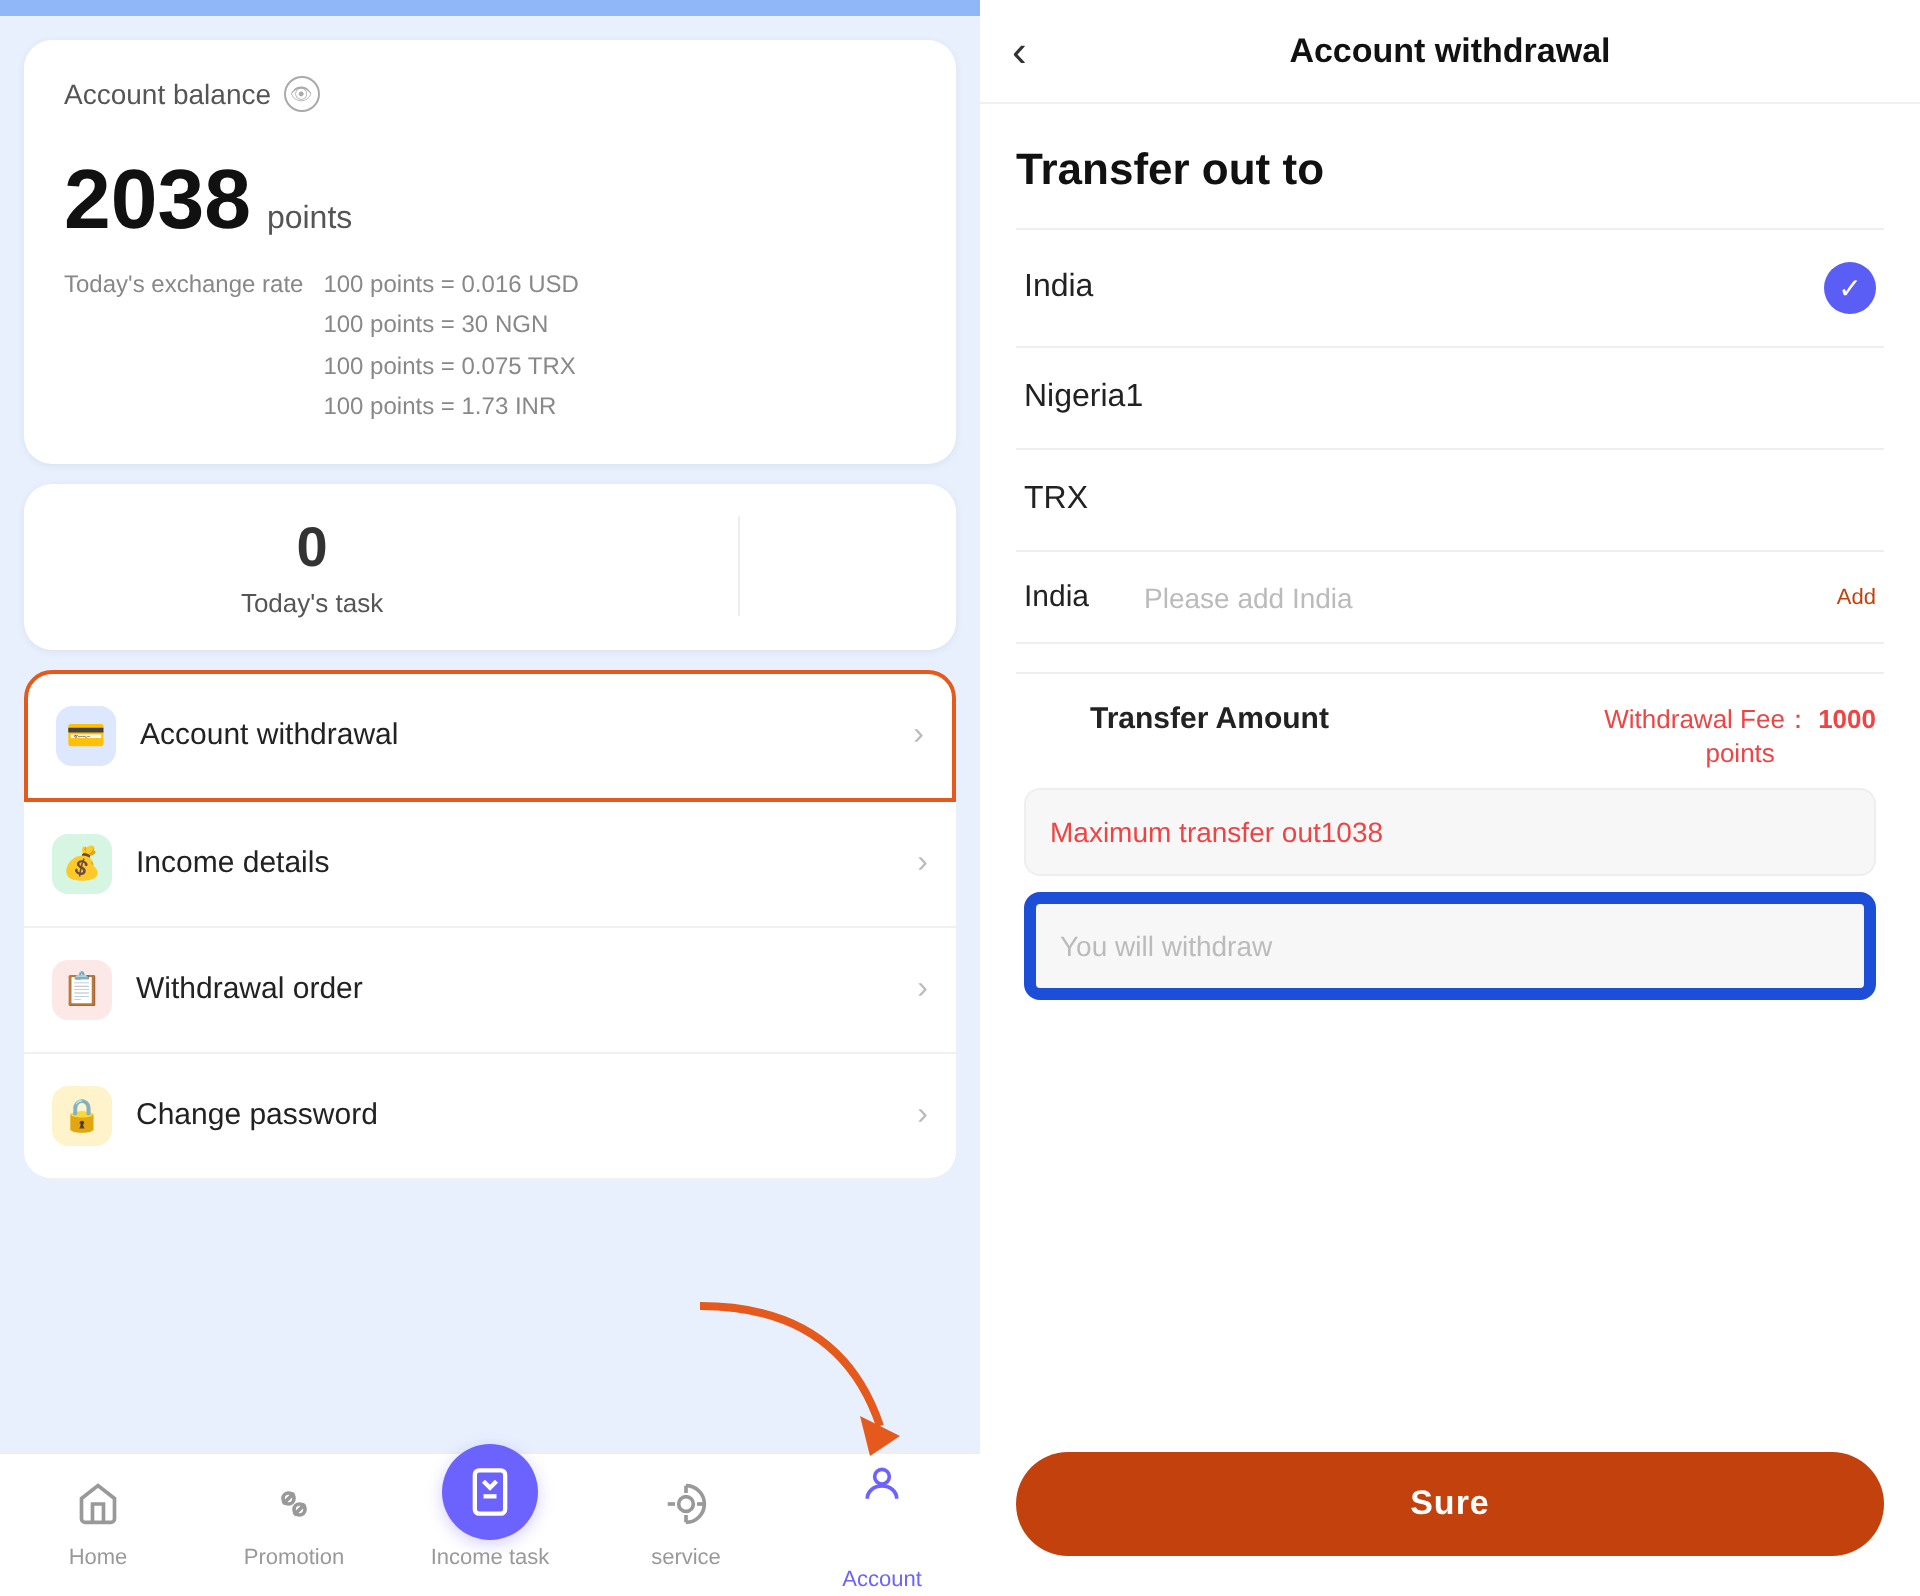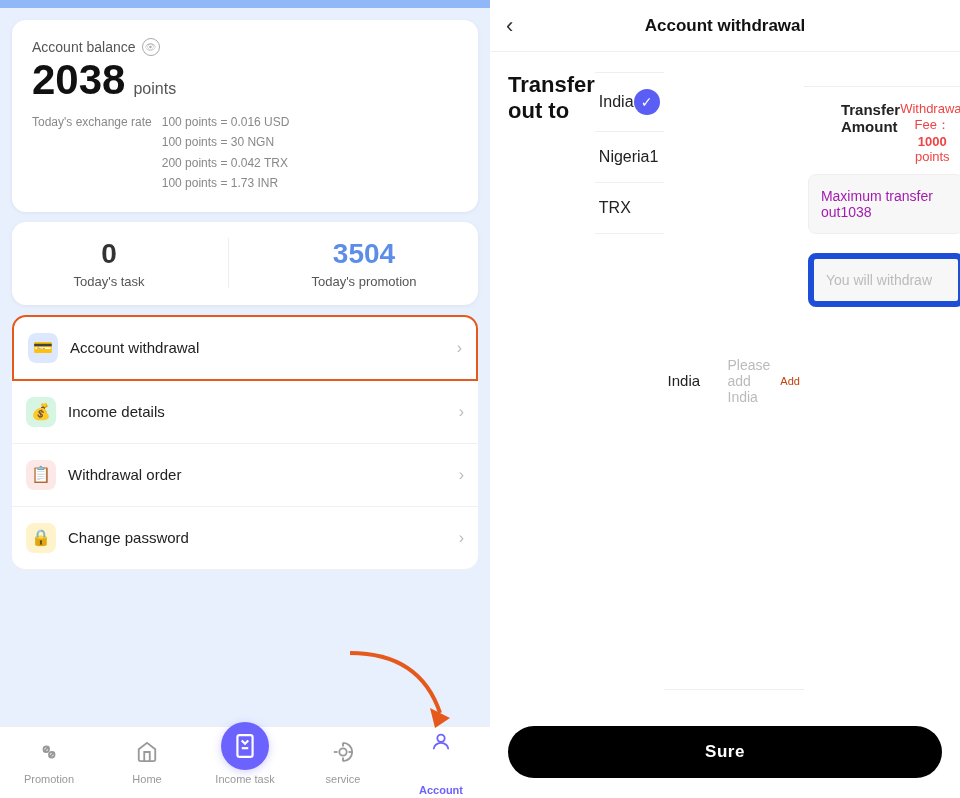--- a/index.html
+++ b/index.html
@@ -42,21 +42,21 @@
       padding: 18px 20px;
       box-shadow: 0 1px 4px rgba(0,0,0,0.06);
     }
 
     .balance-header {
       display: flex;
       align-items: center;
       gap: 6px;
       color: #555;
       font-size: 14px;
-      margin-bottom: 0;
+      margin-bottom: 20px;
     }
 
     .eye-icon {
       width: 18px;
       height: 18px;
       border: 1.5px solid #aaa;
       border-radius: 50%;
       display: inline-flex;
       align-items: center;
       justify-content: center;
@@ -237,21 +237,21 @@
       height: 48px;
       margin-top: -12px;
       box-shadow: 0 2px 8px rgba(108,99,255,0.3);
     }
 
     .nav-label {
       font-size: 11px;
       color: #999;
     }
 
-    .nav-label.active-blue { color: #6c63ff; font-weight: 700; margin-top: 21px; }
+    .nav-label.active-blue { color: #6c63ff; font-weight: 400; margin-top: 21px; }
 
     
     .right-panel {
       width: 470px;
       height: 798px;
       background: white;
       display: flex;
       flex-direction: column;
     }
 
@@ -277,21 +277,21 @@
     .right-title {
       font-size: 17px;
       font-weight: 600;
       color: #111;
     }
 
     .right-body {
       flex: 1;
       padding: 20px 18px;
       display: flex;
-      flex-direction: row;
+      flex-direction: column;
       gap: 0;
       overflow-y: auto;
     }
 
     .transfer-heading {
       font-size: 22px;
       font-weight: 700;
       color: #111;
       margin-bottom: 16px;
     }
@@ -381,43 +381,43 @@
 
     .fee-label { color: #e44; }
     .fee-value { color: #e44; font-weight: 600; }
     .fee-unit { color: #e44; }
 
     .transfer-input-box {
       background: #f7f7f7;
       border-radius: 8px;
       padding: 13px 12px;
       font-size: 14px;
-      color: #a21caf;
-      margin-bottom: 19px;
+      color: #ef4444;
+      margin-bottom: 8px;
       border: 1px solid #eee;
     }
 
     .withdraw-box {
       background: #f7f7f7;
       border-radius: 8px;
       padding: 13px 12px;
       font-size: 14px;
       color: #bbb;
       border: 6px solid #1d4ed8;
     }
 
     .sure-btn-wrap {
       padding: 16px 18px 20px;
       flex-shrink: 0;
     }
 
     .sure-btn {
       width: 100%;
       padding: 16px;
-      background: #000000;
+      background: #c2410c;
       color: white;
       border: none;
       border-radius: 28px;
       font-size: 17px;
       font-weight: 600;
       cursor: pointer;
       letter-spacing: 0.5px;
     }
   </style>
 </head>
@@ -434,36 +434,32 @@
       </div>
       <div class="balance-amount">
         <span class="balance-number">2038</span>
         <span class="balance-unit">points</span>
       </div>
       <div class="exchange-rate">
         <span class="exchange-label">Today's exchange rate</span>
         <div class="exchange-values">
           <div>100 points = 0.016 USD</div>
           <div>100 points = 30 NGN</div>
-          <div>200 points = 0.042 TRX</div>
+          <div>100 points = 0.075 TRX</div>
           <div>100 points = 1.73 INR</div>
         </div>
       </div>
     </div>
 
     <div class="task-card">
       <div class="task-item">
         <span class="task-number black">0</span>
         <span class="task-label">Today's task</span>
       </div>
       <div class="task-divider"></div>
-      <div class="task-item">
-        <span class="task-number blue">3504</span>
-        <span class="task-label">Today's promotion</span>
-      </div>
     </div>
 
     <div class="menu-list">
       <div class="menu-item">
         <div class="menu-icon blue">💳</div>
         <span class="menu-text">Account withdrawal</span>
         <span class="menu-chevron">›</span>
       </div>
       <div class="menu-item">
         <div class="menu-icon green">💰</div>
@@ -484,39 +480,39 @@
   </div>
 
   <div class="arrow-overlay">
     <svg viewBox="0 0 120 90" xmlns="http://www.w3.org/2000/svg">
       <path d="M10,10 Q80,10 100,70" fill="none" stroke="#e55a1c" stroke-width="4"></path>
       <polygon points="90,65 110,75 95,85" fill="#e55a1c"></polygon>
     </svg>
   </div>
 
   <div class="bottom-nav">
+    <div class="nav-item">
+      <div class="nav-icon-wrap">
+        <svg width="22" height="22" viewBox="0 0 24 24" fill="none" stroke="#999" stroke-width="2">
+          <path d="M3 9l9-7 9 7v11a2 2 0 0 1-2 2H5a2 2 0 0 1-2-2z"></path>
+          <polyline points="9 22 9 12 15 12 15 22"></polyline>
+        </svg>
+      </div>
+      <span class="nav-label">Home</span>
+    </div>
     <div class="nav-item">
       <div class="nav-icon-wrap">
         <svg width="22" height="22" viewBox="0 0 24 24" fill="none" stroke="#999" stroke-width="2">
           <circle cx="9" cy="9" r="3"></circle>
             <circle cx="15" cy="15" r="3"></circle>
           <line x1="6" y1="12" x2="12" y2="6"></line>
           <line x1="12" y1="18" x2="18" y2="12"></line>
         </svg>
       </div>
       <span class="nav-label">Promotion</span>
-    </div>
-    <div class="nav-item">
-      <div class="nav-icon-wrap">
-        <svg width="22" height="22" viewBox="0 0 24 24" fill="none" stroke="#999" stroke-width="2">
-          <path d="M3 9l9-7 9 7v11a2 2 0 0 1-2 2H5a2 2 0 0 1-2-2z"></path>
-          <polyline points="9 22 9 12 15 12 15 22"></polyline>
-        </svg>
-      </div>
-      <span class="nav-label">Home</span>
     </div>
     <div class="nav-item">
       <div class="nav-icon-wrap active-circle">
         <svg width="26" height="26" viewBox="0 0 24 24" fill="none" stroke="white" stroke-width="2">
           <rect x="5" y="2" width="14" height="20" rx="2"></rect>
           <polyline points="9 7 12 10 15 7"></polyline>
           <line x1="9" y1="14" x2="15" y2="14"></line>
         </svg>
       </div>
       <span class="nav-label">Income task</span>

